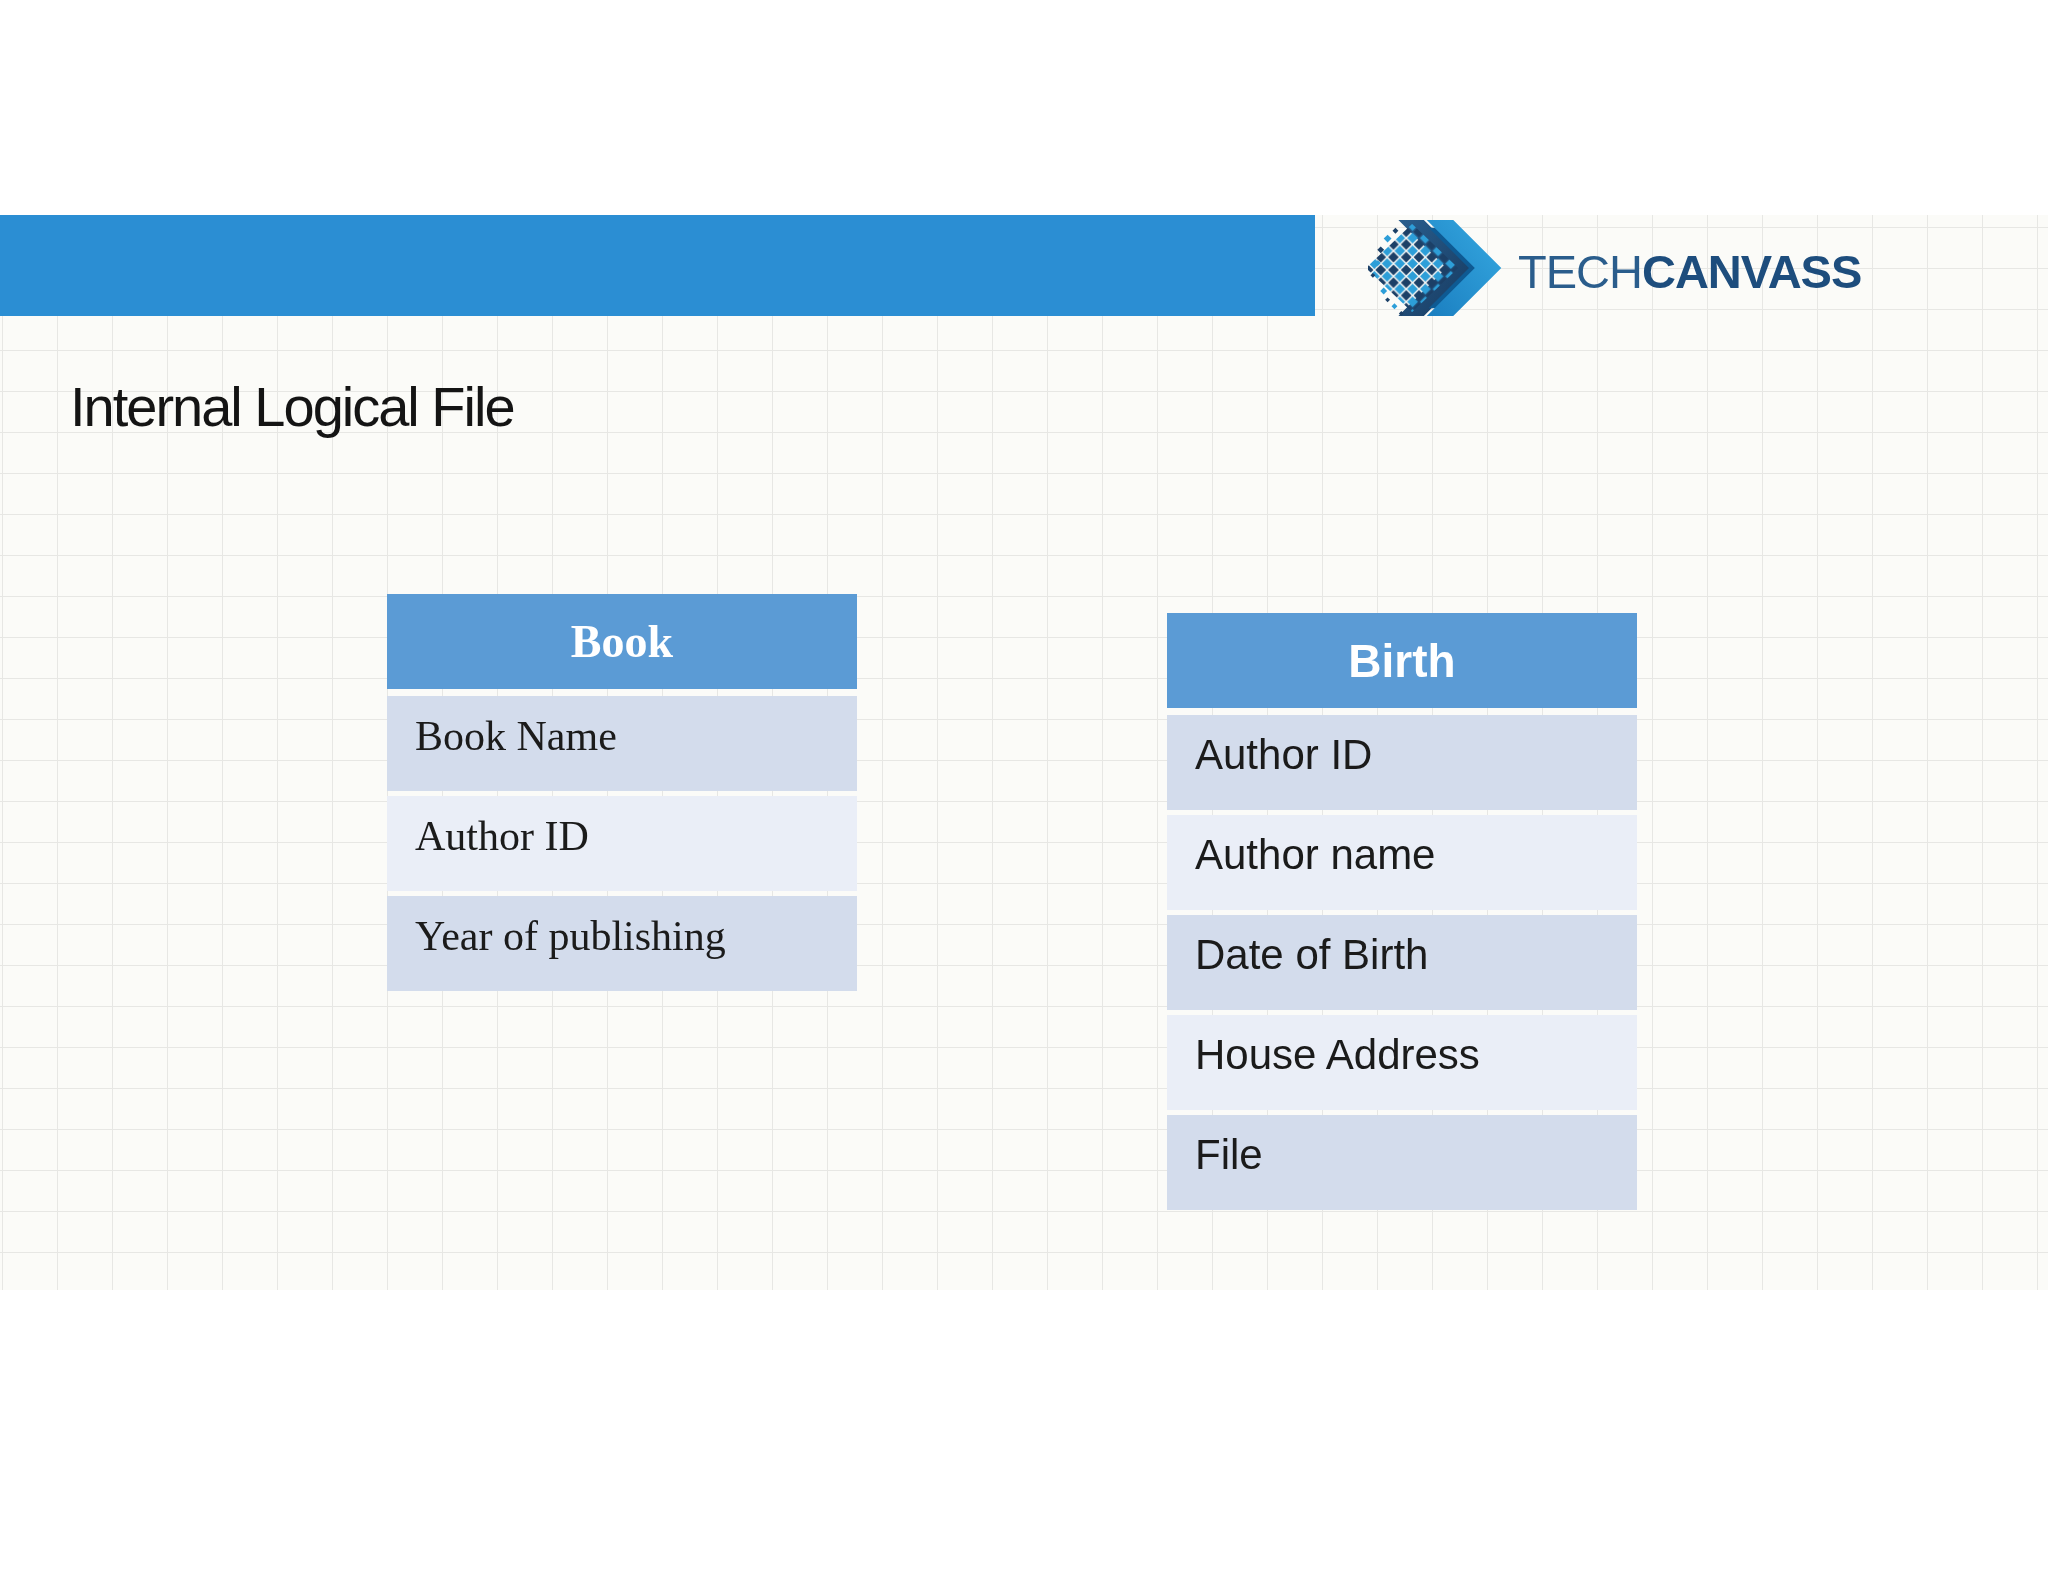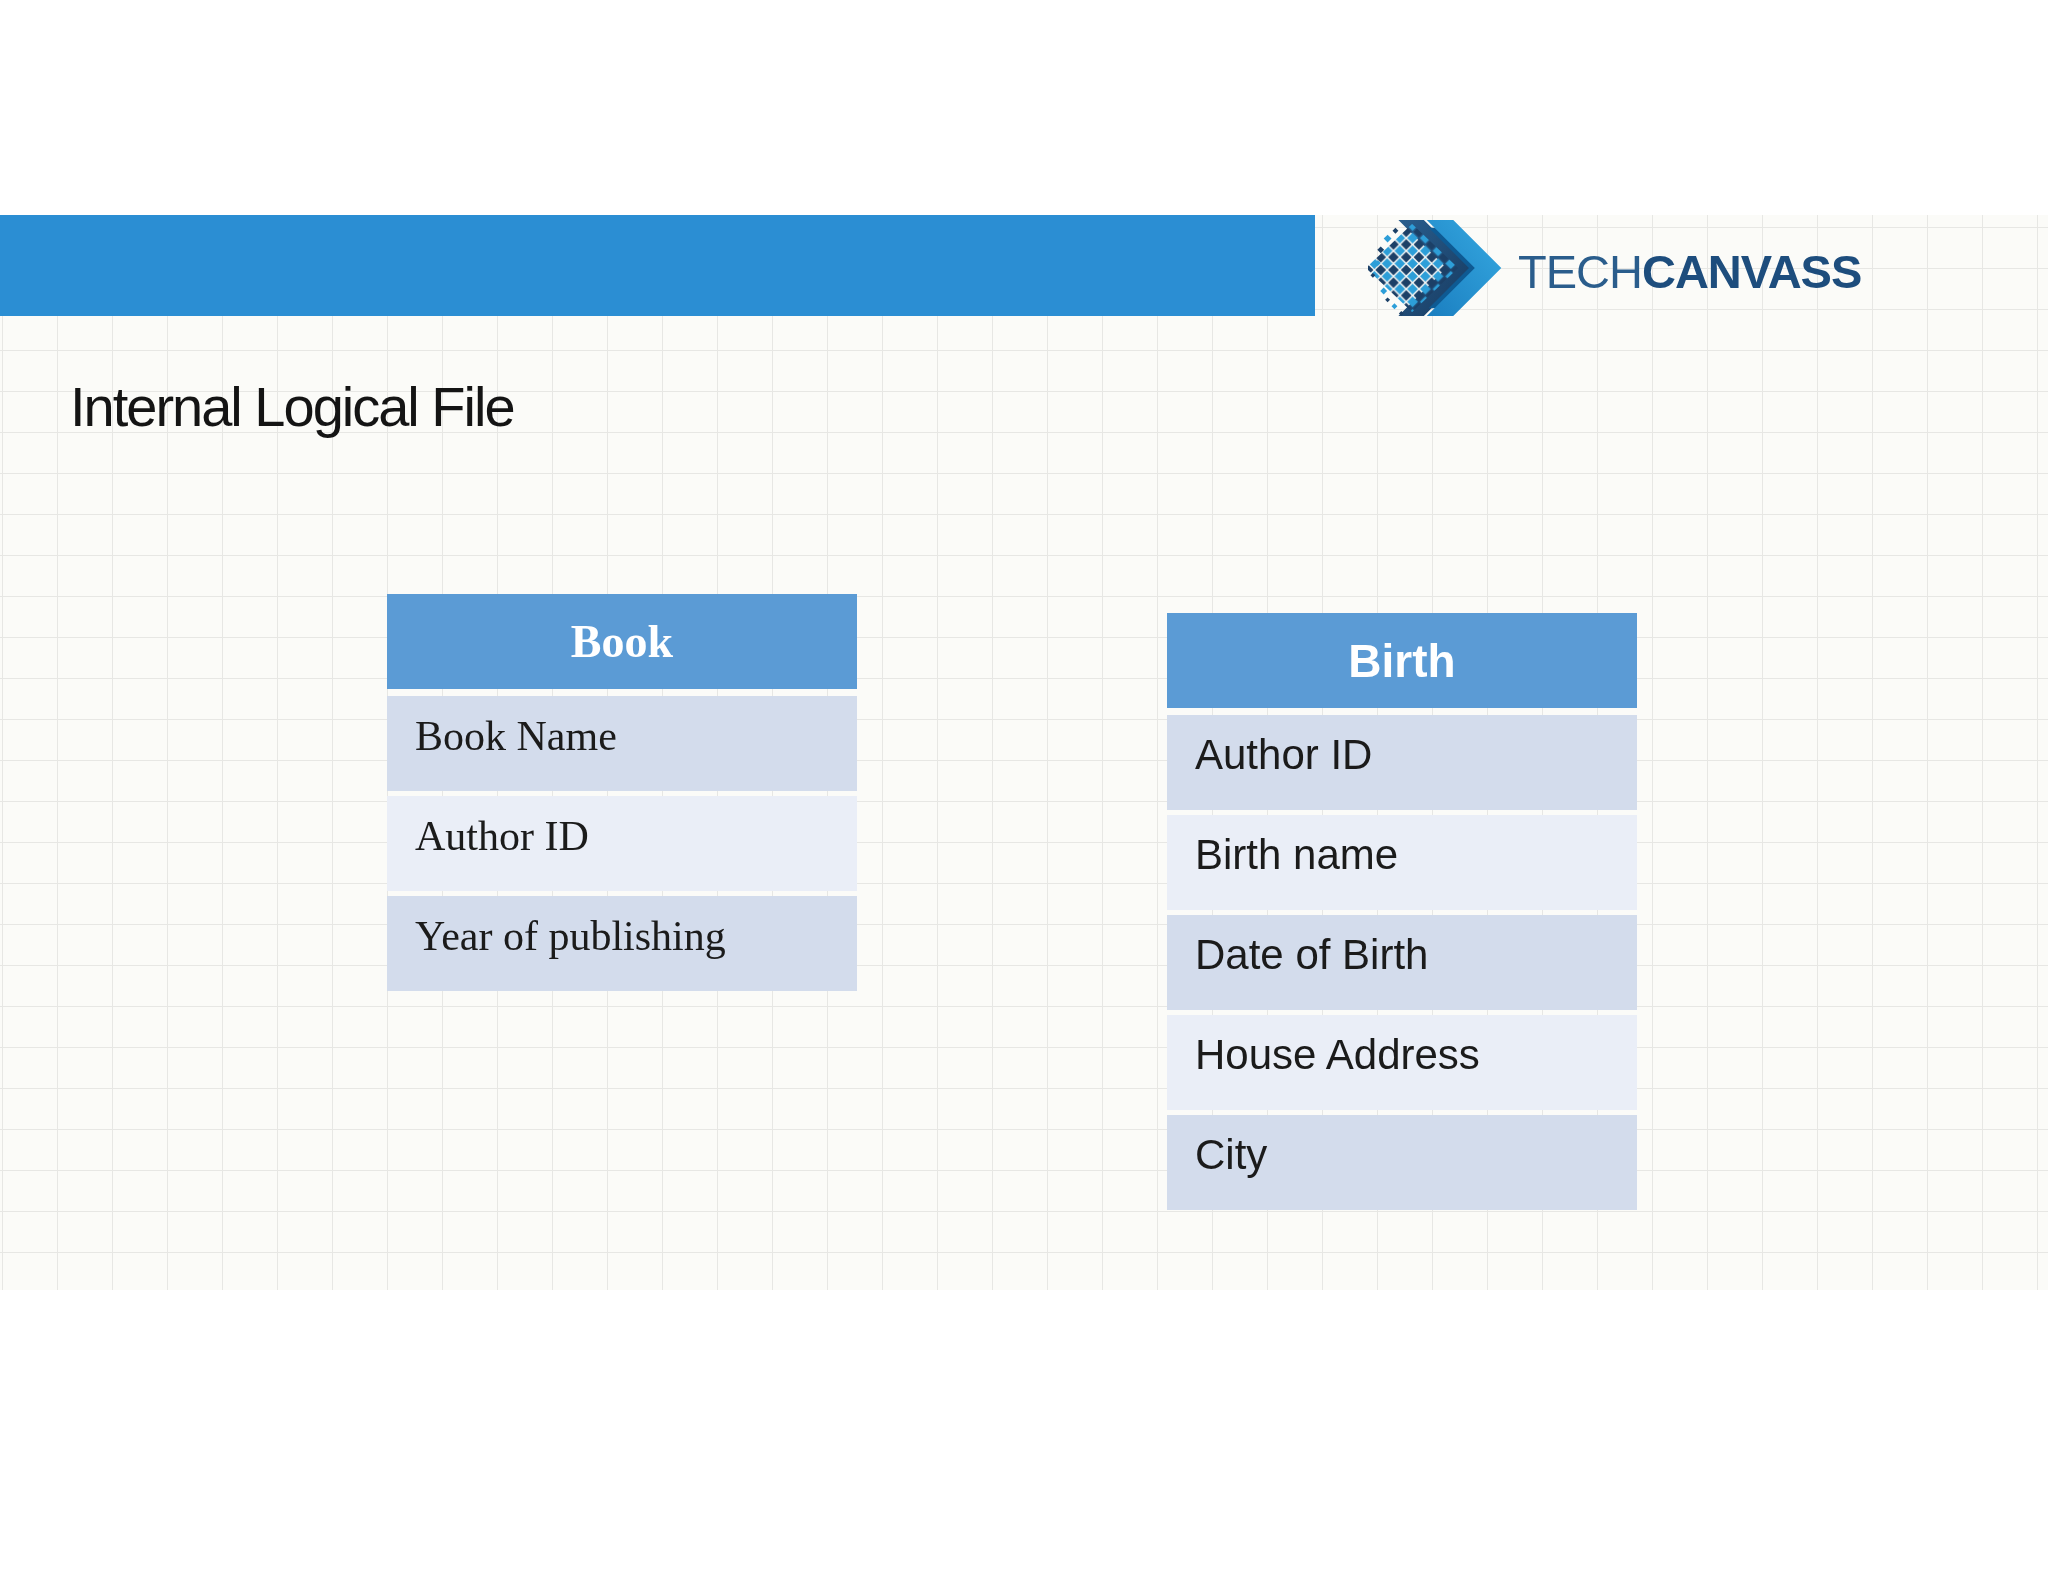--- a/index.html
+++ b/index.html
@@ -110,19 +110,19 @@
   <div class="etable etable-book">
     <div class="thead">Book</div>
     <div class="trow dark">Book Name</div>
     <div class="trow light">Author ID</div>
     <div class="trow dark">Year of publishing</div>
   </div>
 
   <div class="etable etable-author">
     <div class="thead">Birth</div>
     <div class="trow dark">Author ID</div>
-    <div class="trow light">Birth name</div>
+    <div class="trow light">Author name</div>
     <div class="trow dark">Date of Birth</div>
     <div class="trow light">House Address</div>
-    <div class="trow dark">City</div>
+    <div class="trow dark">File</div>
   </div>
 
 </div>
 
 </body></html>

